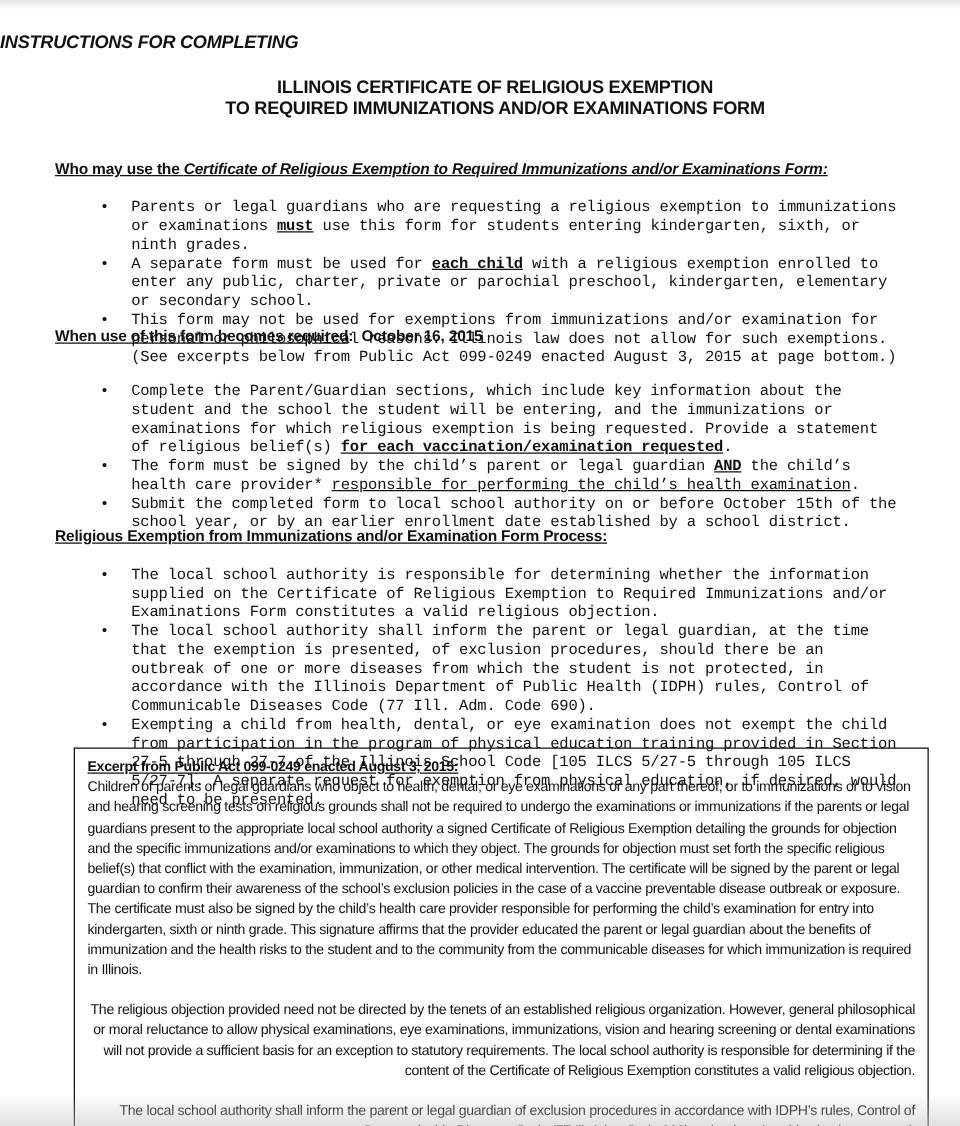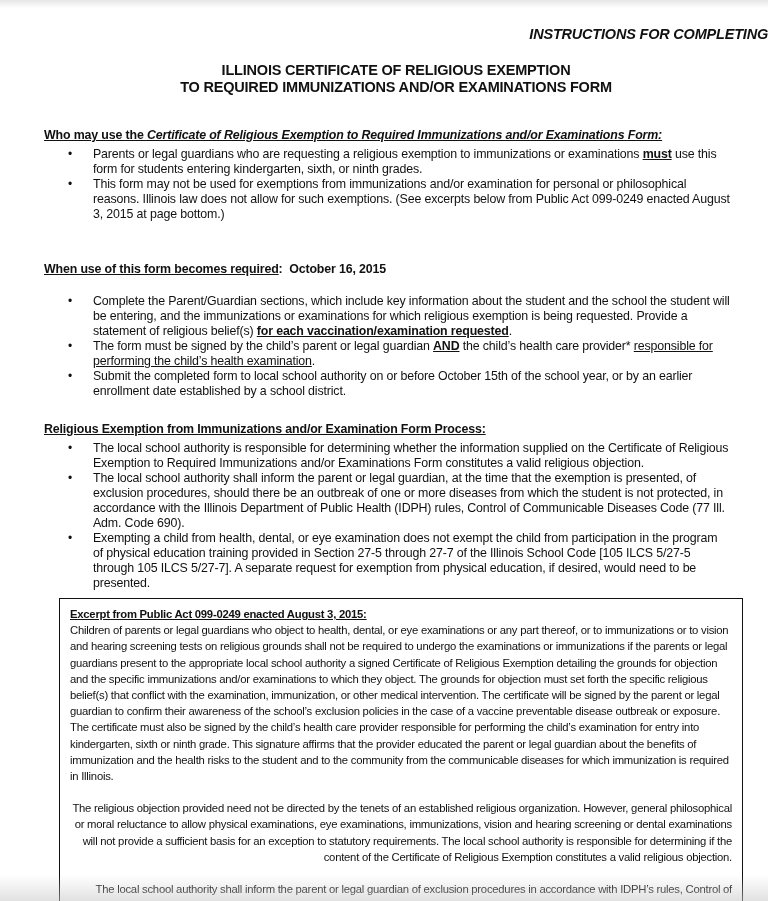--- a/index.html
+++ b/index.html
@@ -13,31 +13,31 @@
     position: absolute; left: 0; top: 0; width: 768px; height: 8px;
     background: linear-gradient(#e6e6e6, #ffffff);
   }
   .bottom-shade {
     position: absolute; left: 0; bottom: 0; width: 768px; height: 26px;
     background: linear-gradient(rgba(255,255,255,0), rgba(200,200,200,0.55));
     pointer-events: none;
   }
   .page { position: absolute; left: 0; top: 0; width: 768px; }
   .title1 {
-    position: absolute; top: 26px; left: 0; width: 768px; text-align: right;
+    position: absolute; top: 26px; left: 0; width: 768px; text-align: left;
     font-weight: bold; font-style: italic; font-size: 14.5px; letter-spacing: -0.2px;
   }
   .title2 {
     position: absolute; top: 62px; left: 12px; width: 768px; text-align: center;
     font-weight: bold; font-size: 14.5px; line-height: 17px; letter-spacing: -0.2px;
   }
   .section { position: absolute; left: 44px; width: 690px; font-size: 12.4px; line-height: 15px; letter-spacing: -0.15px; }
   .sec-head { font-weight: bold; text-decoration: underline; }
   .sec-head i { font-style: italic; }
-  ul.bullets { list-style: none; margin: 4px; padding: 0 0 0 45px; }
+  ul.bullets { list-style: none; margin: 16px; padding: 0 0 0 45px; font-family: Liberation Mono, monospace; }
   ul.bullets li { position: relative; }
   ul.bullets li::before {
     content: "\2022"; position: absolute; left: -25px; top: 0; font-size: 12px;
   }
   .bu { font-weight: bold; text-decoration: underline; }
   .u { text-decoration: underline; }
   .excerpt {
     position: absolute; left: 59px; top: 598px; width: 684px; height: 320px;
     border: 1.5px solid #111; box-sizing: border-box;
     font-family: "Liberation Sans", sans-serif;
@@ -58,20 +58,21 @@
   <div class="title1">INSTRUCTIONS FOR COMPLETING</div>
   <div class="title2">
     <div>ILLINOIS CERTIFICATE OF RELIGIOUS EXEMPTION</div>
     <div>TO REQUIRED IMMUNIZATIONS AND/OR EXAMINATIONS FORM</div>
   </div>
 
   <div class="section" style="top:128px;">
     <div class="sec-head"><span>Who may use the </span><i>Certificate of Religious Exemption to Required Immunizations and/or Examinations Form:</i></div>
     <ul class="bullets">
       <li><span>Parents or legal guardians who are requesting a religious exemption to immunizations or examinations </span><span class="bu">must</span><span> use this form for students entering kindergarten, sixth, or ninth grades.</span></li>
+      <li><span>A separate form must be used for </span><span class="bu">each child</span><span> with a religious exemption enrolled to enter any public, charter, private or parochial preschool, kindergarten, elementary or secondary school.</span></li>
       <li><span>This form may not be used for exemptions from immunizations and/or examination for personal or philosophical reasons. Illinois law does not allow for such exemptions. (See excerpts below from Public Act 099-0249 enacted August 3, 2015 at page bottom.)</span></li>
     </ul>
   </div>
 
   <div class="section" style="top:262px;">
     <span class="sec-head">When use of this form becomes required</span><b>:</b>&nbsp; <b>October 16, 2015</b>
   </div>
 
   <div class="section" style="top:290px;">
     <ul class="bullets">

